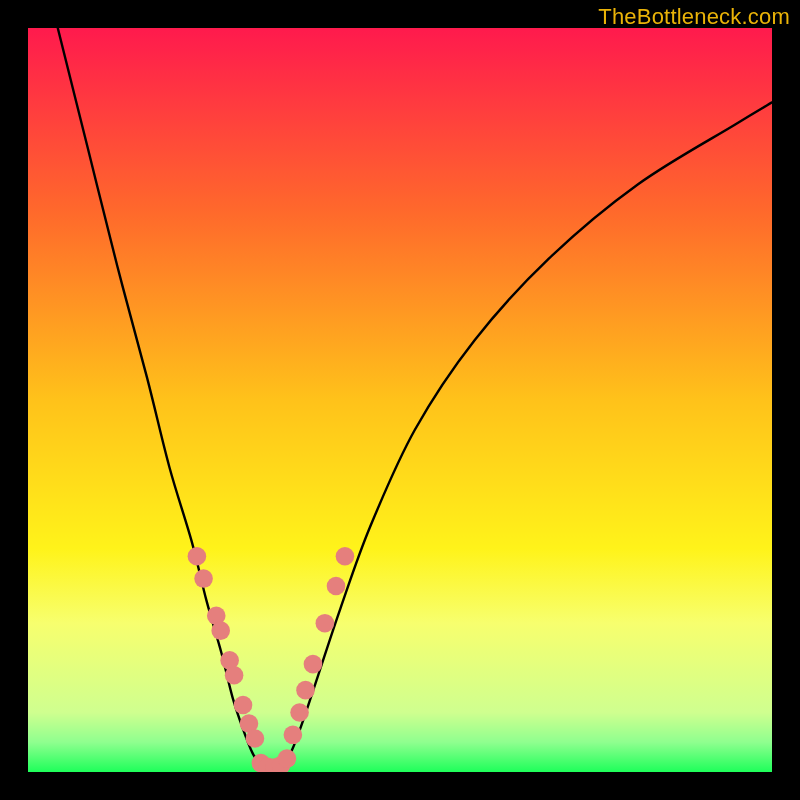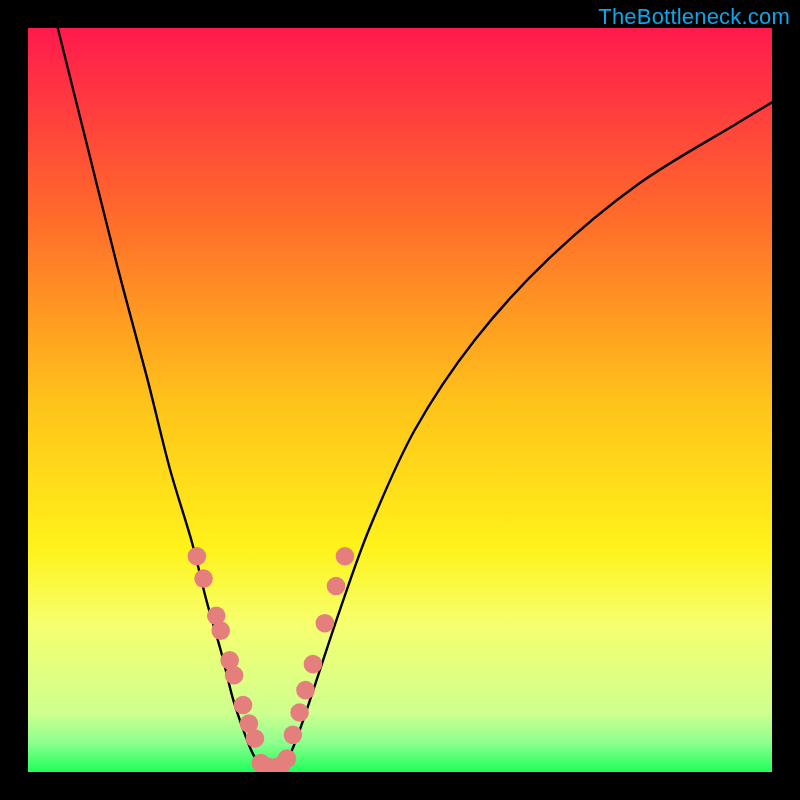--- a/index.html
+++ b/index.html
@@ -22,21 +22,21 @@
     left: 28px;
     top: 28px;
     width: 744px;
     height: 744px;
     overflow: hidden;
   }
   .watermark {
     position: absolute;
     top: 4px;
     right: 10px;
-    color: #0ea5e9;
+    color: #eab308;
     font-size: 22px;
     font-weight: 500;
     letter-spacing: 0.2px;
   }
   svg { display: block; }
 </style>
 </head>
 <body>
 
 <div class="frame">

